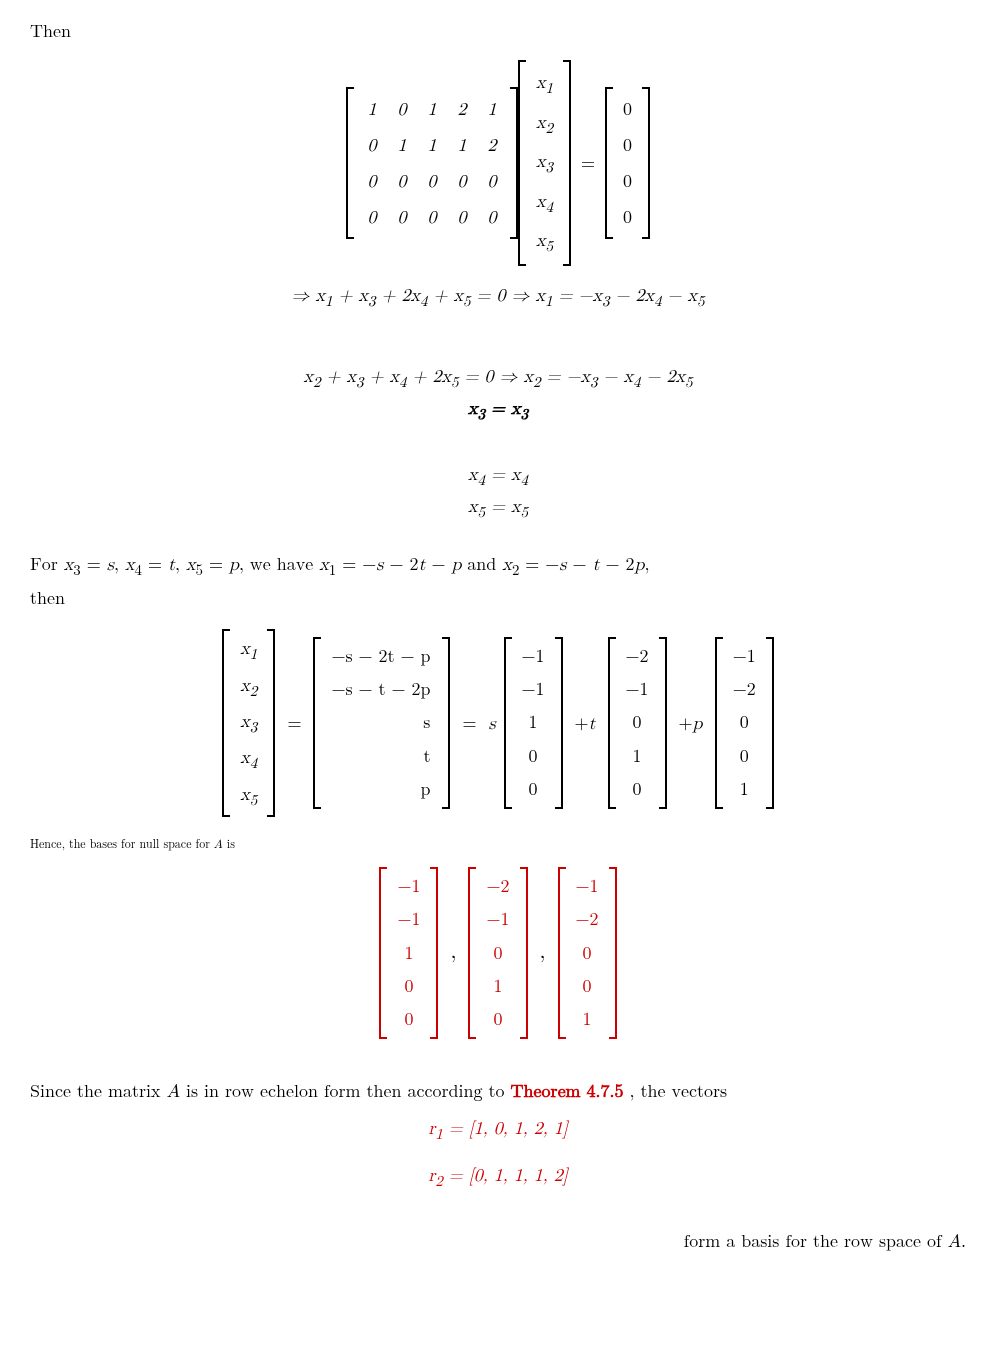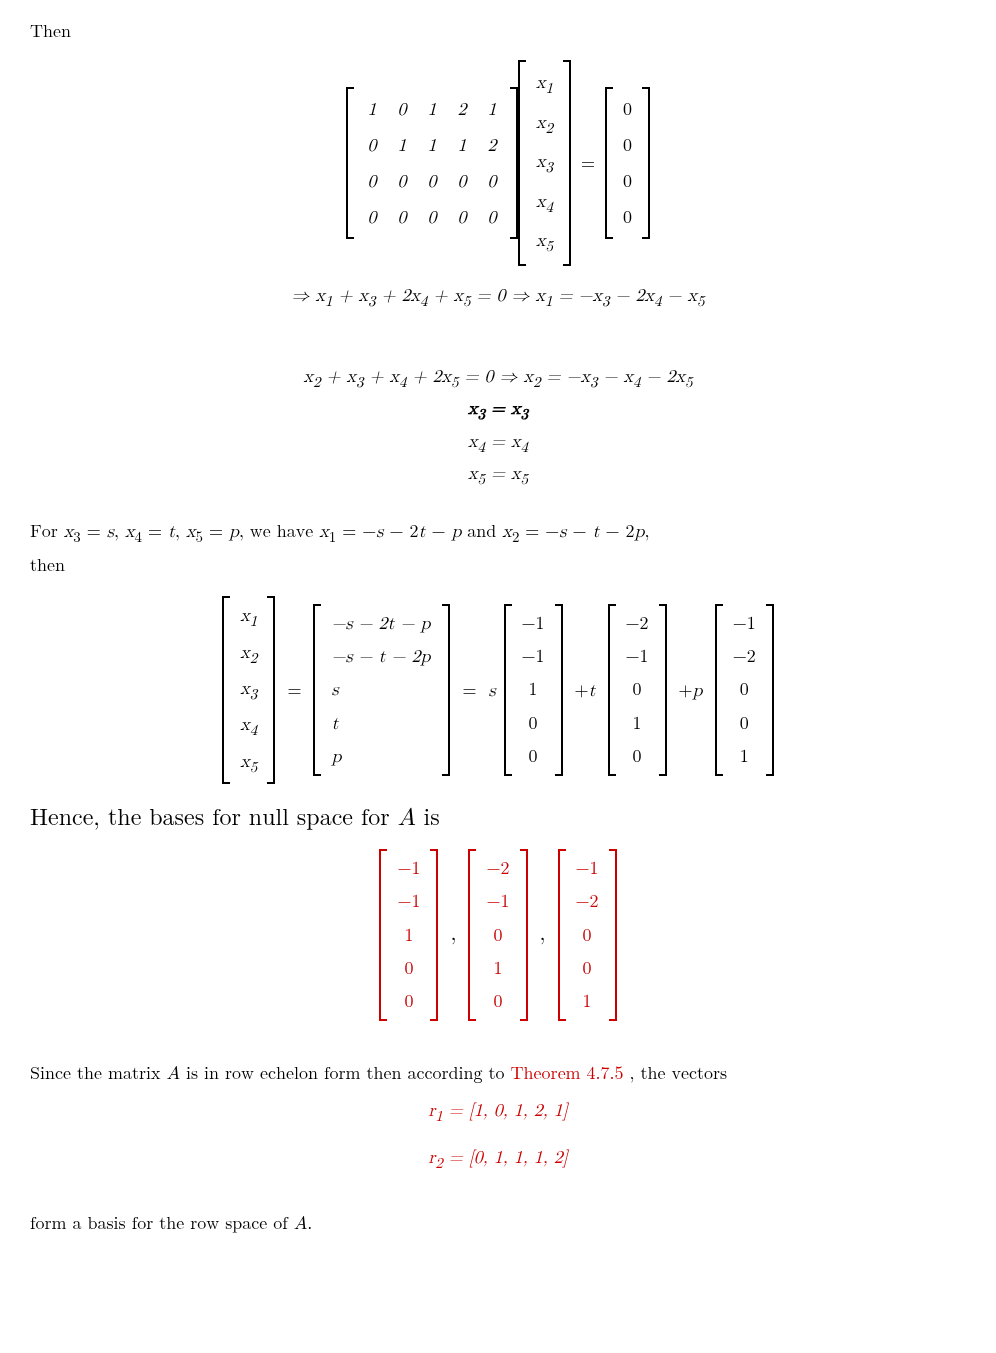--- a/index.html
+++ b/index.html
@@ -79,21 +79,21 @@
       margin: 0 10px;
       font-style: normal;
     }
     .equation-line {
       display: flex;
       justify-content: center;
       align-items: center;
       margin: 6px 0;
       font-style: italic;
     }
-    .red { color: #cc0000; font-weight: normal; }
+    .red { color: #cc0000; font-weight: bold; }
     .col-vec {
       display: inline-flex;
       align-items: stretch;
       vertical-align: middle;
     }
     .col-vec-inner {
       display: flex;
       flex-direction: column;
       padding: 3px 6px;
       line-height: 1.85;
@@ -205,21 +205,21 @@
 <div class="equation-line">
   <span style="font-style:italic;">⇒ x<sub>1</sub> + x<sub>3</sub> + 2x<sub>4</sub> + x<sub>5</sub> = 0 ⇒ x<sub>1</sub> = −x<sub>3</sub> − 2x<sub>4</sub> − x<sub>5</sub></span>
 </div>
 <div class="equation-line">
   <span style="font-style:italic;margin-top:48px;">x<sub>2</sub> + x<sub>3</sub> + x<sub>4</sub> + 2x<sub>5</sub> = 0 ⇒ x<sub>2</sub> = −x<sub>3</sub> − x<sub>4</sub> − 2x<sub>5</sub></span>
 </div>
 <div class="equation-line">
   <span style="font-style:italic;font-weight:bold;">x<sub>3</sub> = x<sub>3</sub></span>
 </div>
 <div class="equation-line">
-  <span style="">x<sub>4</sub> = x<sub>4</sub></span>
+  <span style="margin-top:33px;">x<sub>4</sub> = x<sub>4</sub></span>
 </div>
 <div class="equation-line">
   <span style="font-style:italic;">x<sub>5</sub> = x<sub>5</sub></span>
 </div>
 
 <br>
 
 
 <p style="font-size:18px; margin-bottom:4px; line-height:1.65;">
   For <em>x</em><sub>3</sub> = <em>s</em>, <em>x</em><sub>4</sub> = <em>t</em>, <em>x</em><sub>5</sub> = <em>p</em>, we have <em>x</em><sub>1</sub> = −<em>s</em> − 2<em>t</em> − <em>p</em> and <em>x</em><sub>2</sub> = −<em>s</em> − <em>t</em> − 2<em>p</em>,
@@ -238,21 +238,21 @@
       <div>x<sub>4</sub></div>
       <div>x<sub>5</sub></div>
     </div>
     <div class="rb"></div>
   </div>
 
   <span class="operator">=</span>
 
   <div class="col-vec">
     <div class="lb"></div>
-    <div class="col-vec-inner" style="font-style:italic; min-width:90px; text-align:left; padding-right:8px;">
+    <div class="col-vec-inner" style="min-width:90px; text-align:right; padding-right:8px;">
       <div>−s − 2t − p</div>
       <div>−s − t − 2p</div>
       <div>s</div>
       <div>t</div>
       <div>p</div>
     </div>
     <div class="rb"></div>
   </div>
 
   <span class="operator">=</span>
@@ -294,21 +294,21 @@
       <div>−2</div>
       <div>0</div>
       <div>0</div>
       <div>1</div>
     </div>
     <div class="rb"></div>
   </div>
 </div>
 
 
-<p style="font-size:24px; margin: 14px 0 10px 0;">
+<p style="font-size:12px; margin: 14px 0 10px 0;">
   Hence, the bases for null space for <em>A</em> is
 </p>
 
 
 <div class="bases-vectors">
 
   <div class="col-vec">
     <div class="lb-red"></div>
     <div class="col-vec-inner" style="min-width:22px; color:#cc0000;">
       <div>−1</div>
@@ -360,18 +360,18 @@
 <div class="equation-line" style="margin:8px 0;justify-content:center;">
   <span style="color:#cc0000; font-style:italic;"><em>r</em><sub>1</sub> = [1, 0, 1, 2, 1]</span>
 </div>
 <div class="equation-line" style="margin:8px 0;">
   <span style="color:#cc0000; font-style:italic;margin-top:12px;"><em>r</em><sub>2</sub> = [0, 1, 1, 1, 2]</span>
 </div>
 
 <br>
 
 
-<p style="font-size:18px; margin-top:10px;">
+<p style="font-size:18px; margin-top:10px;text-align:right;">
   form a basis for the row space of <em>A</em>.
 </p>
 
 
 
 
 </body></html>

